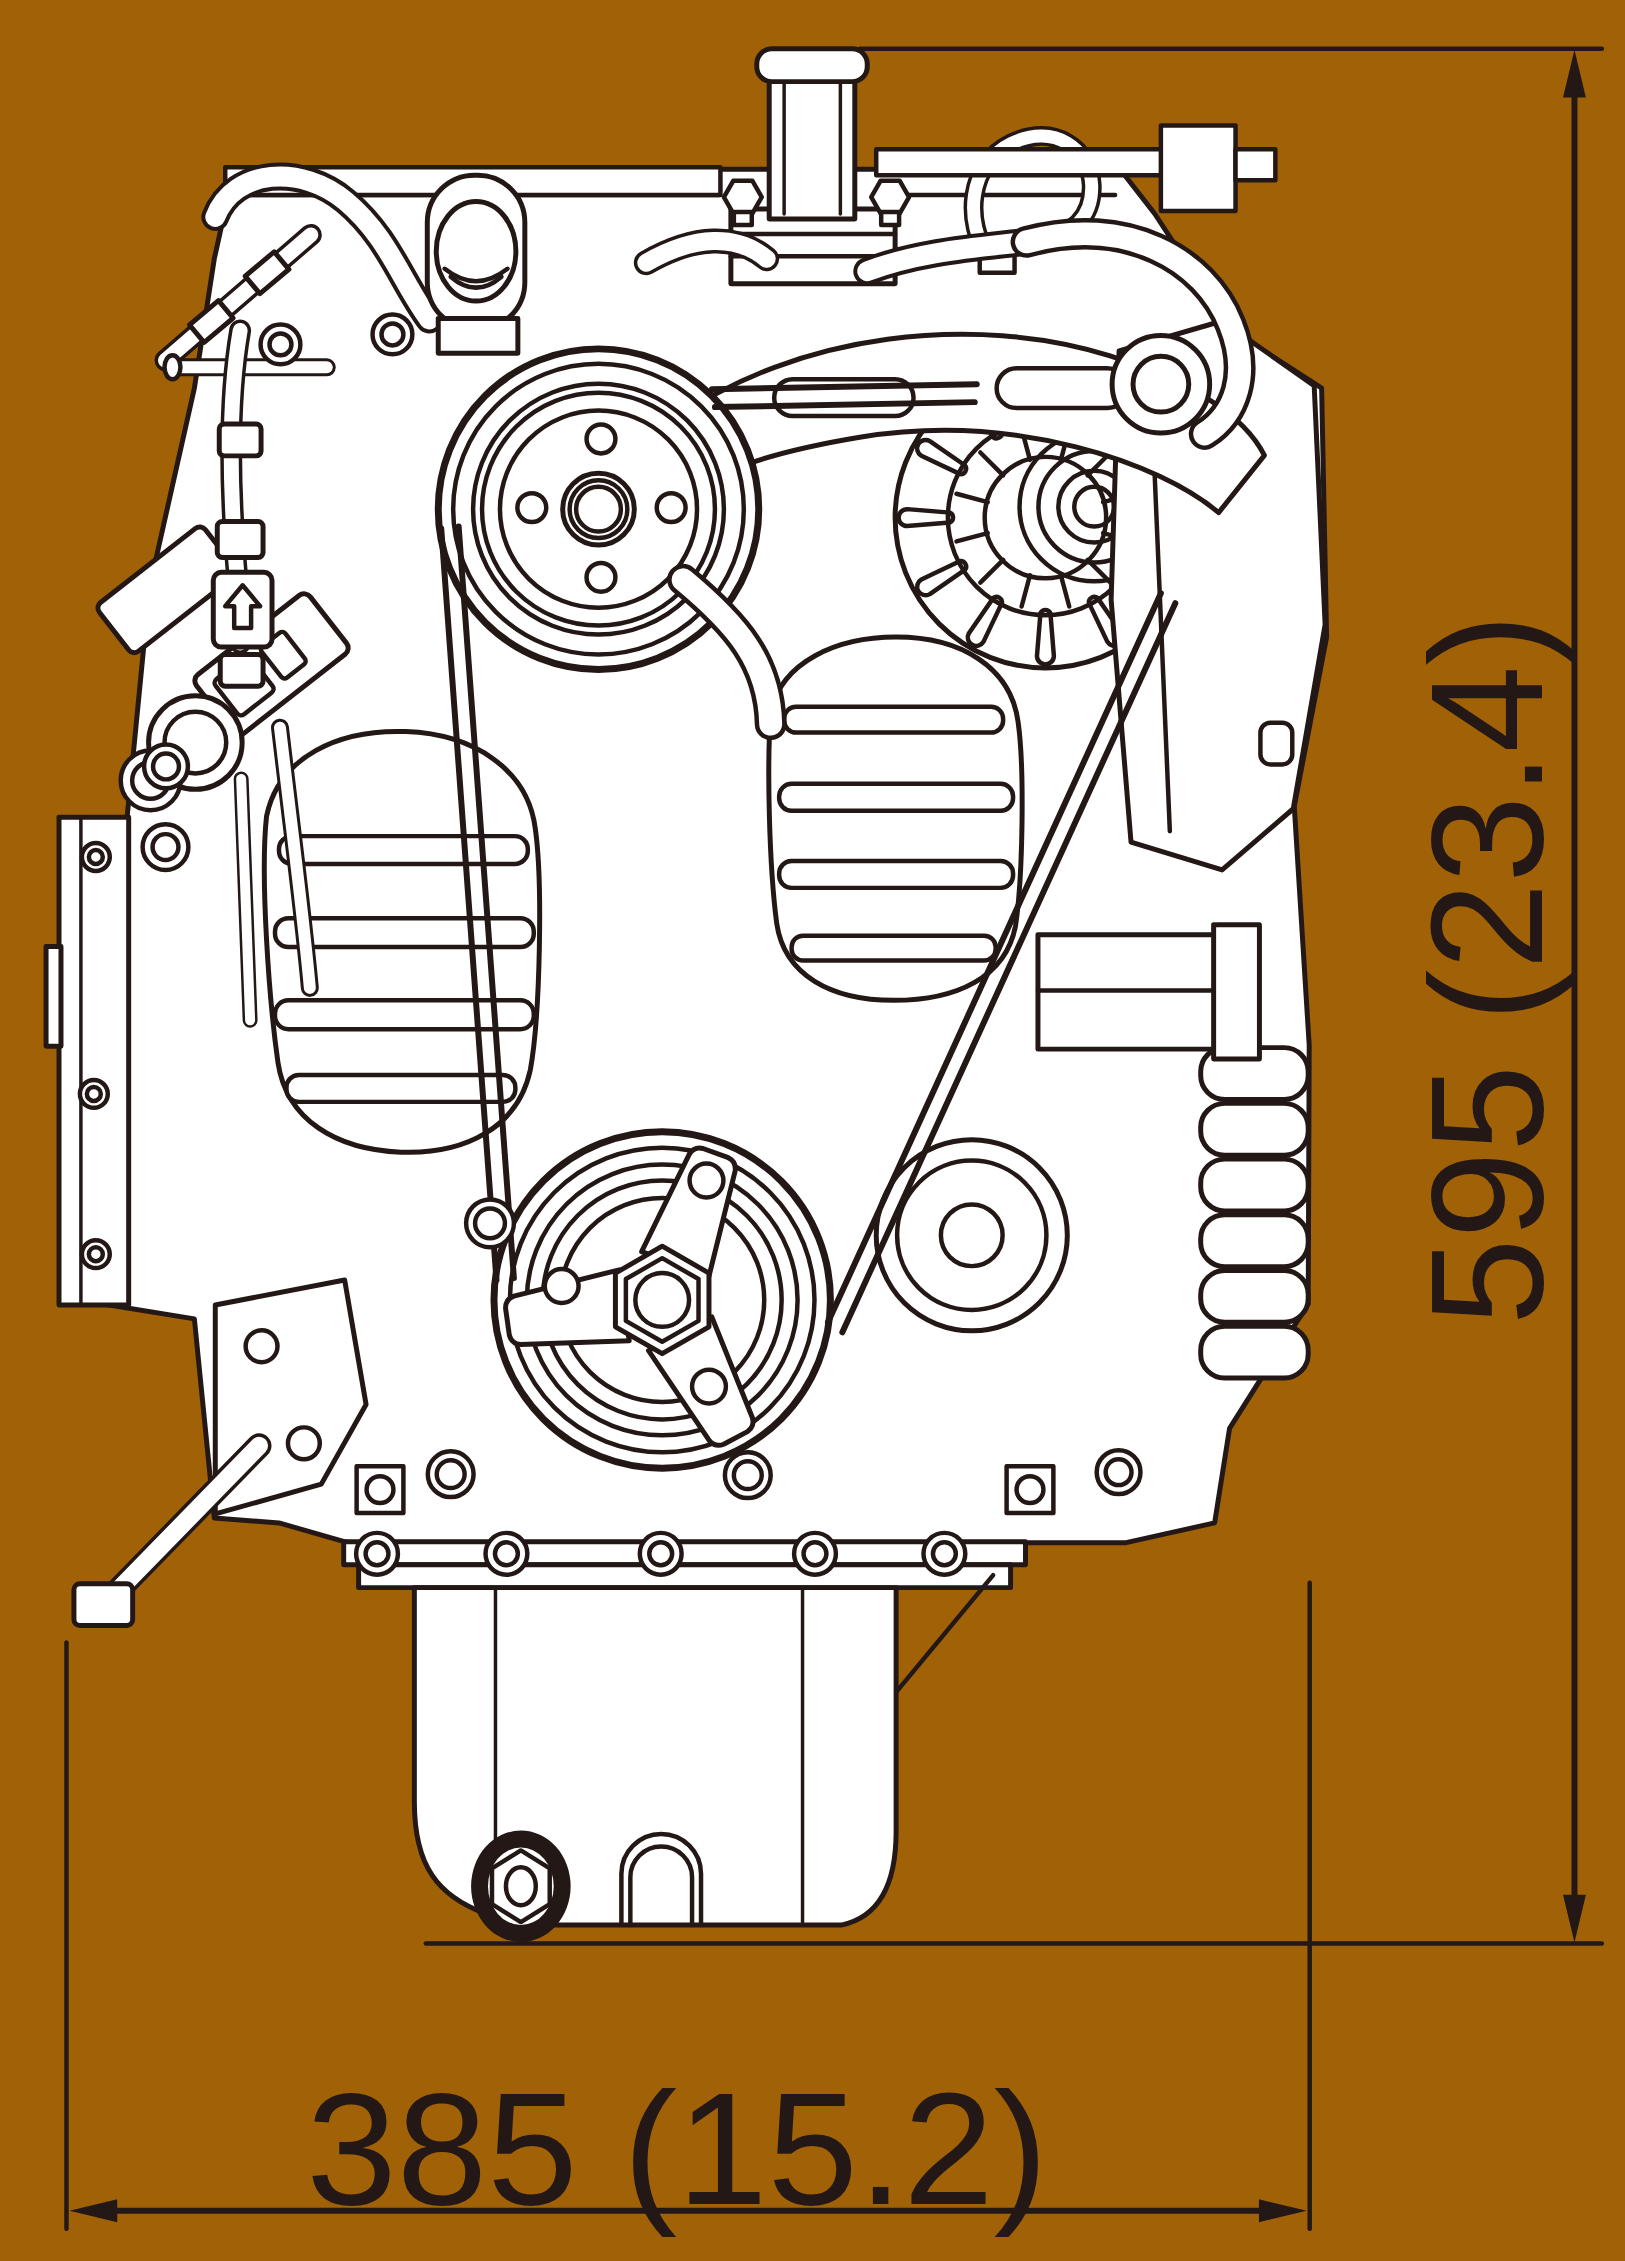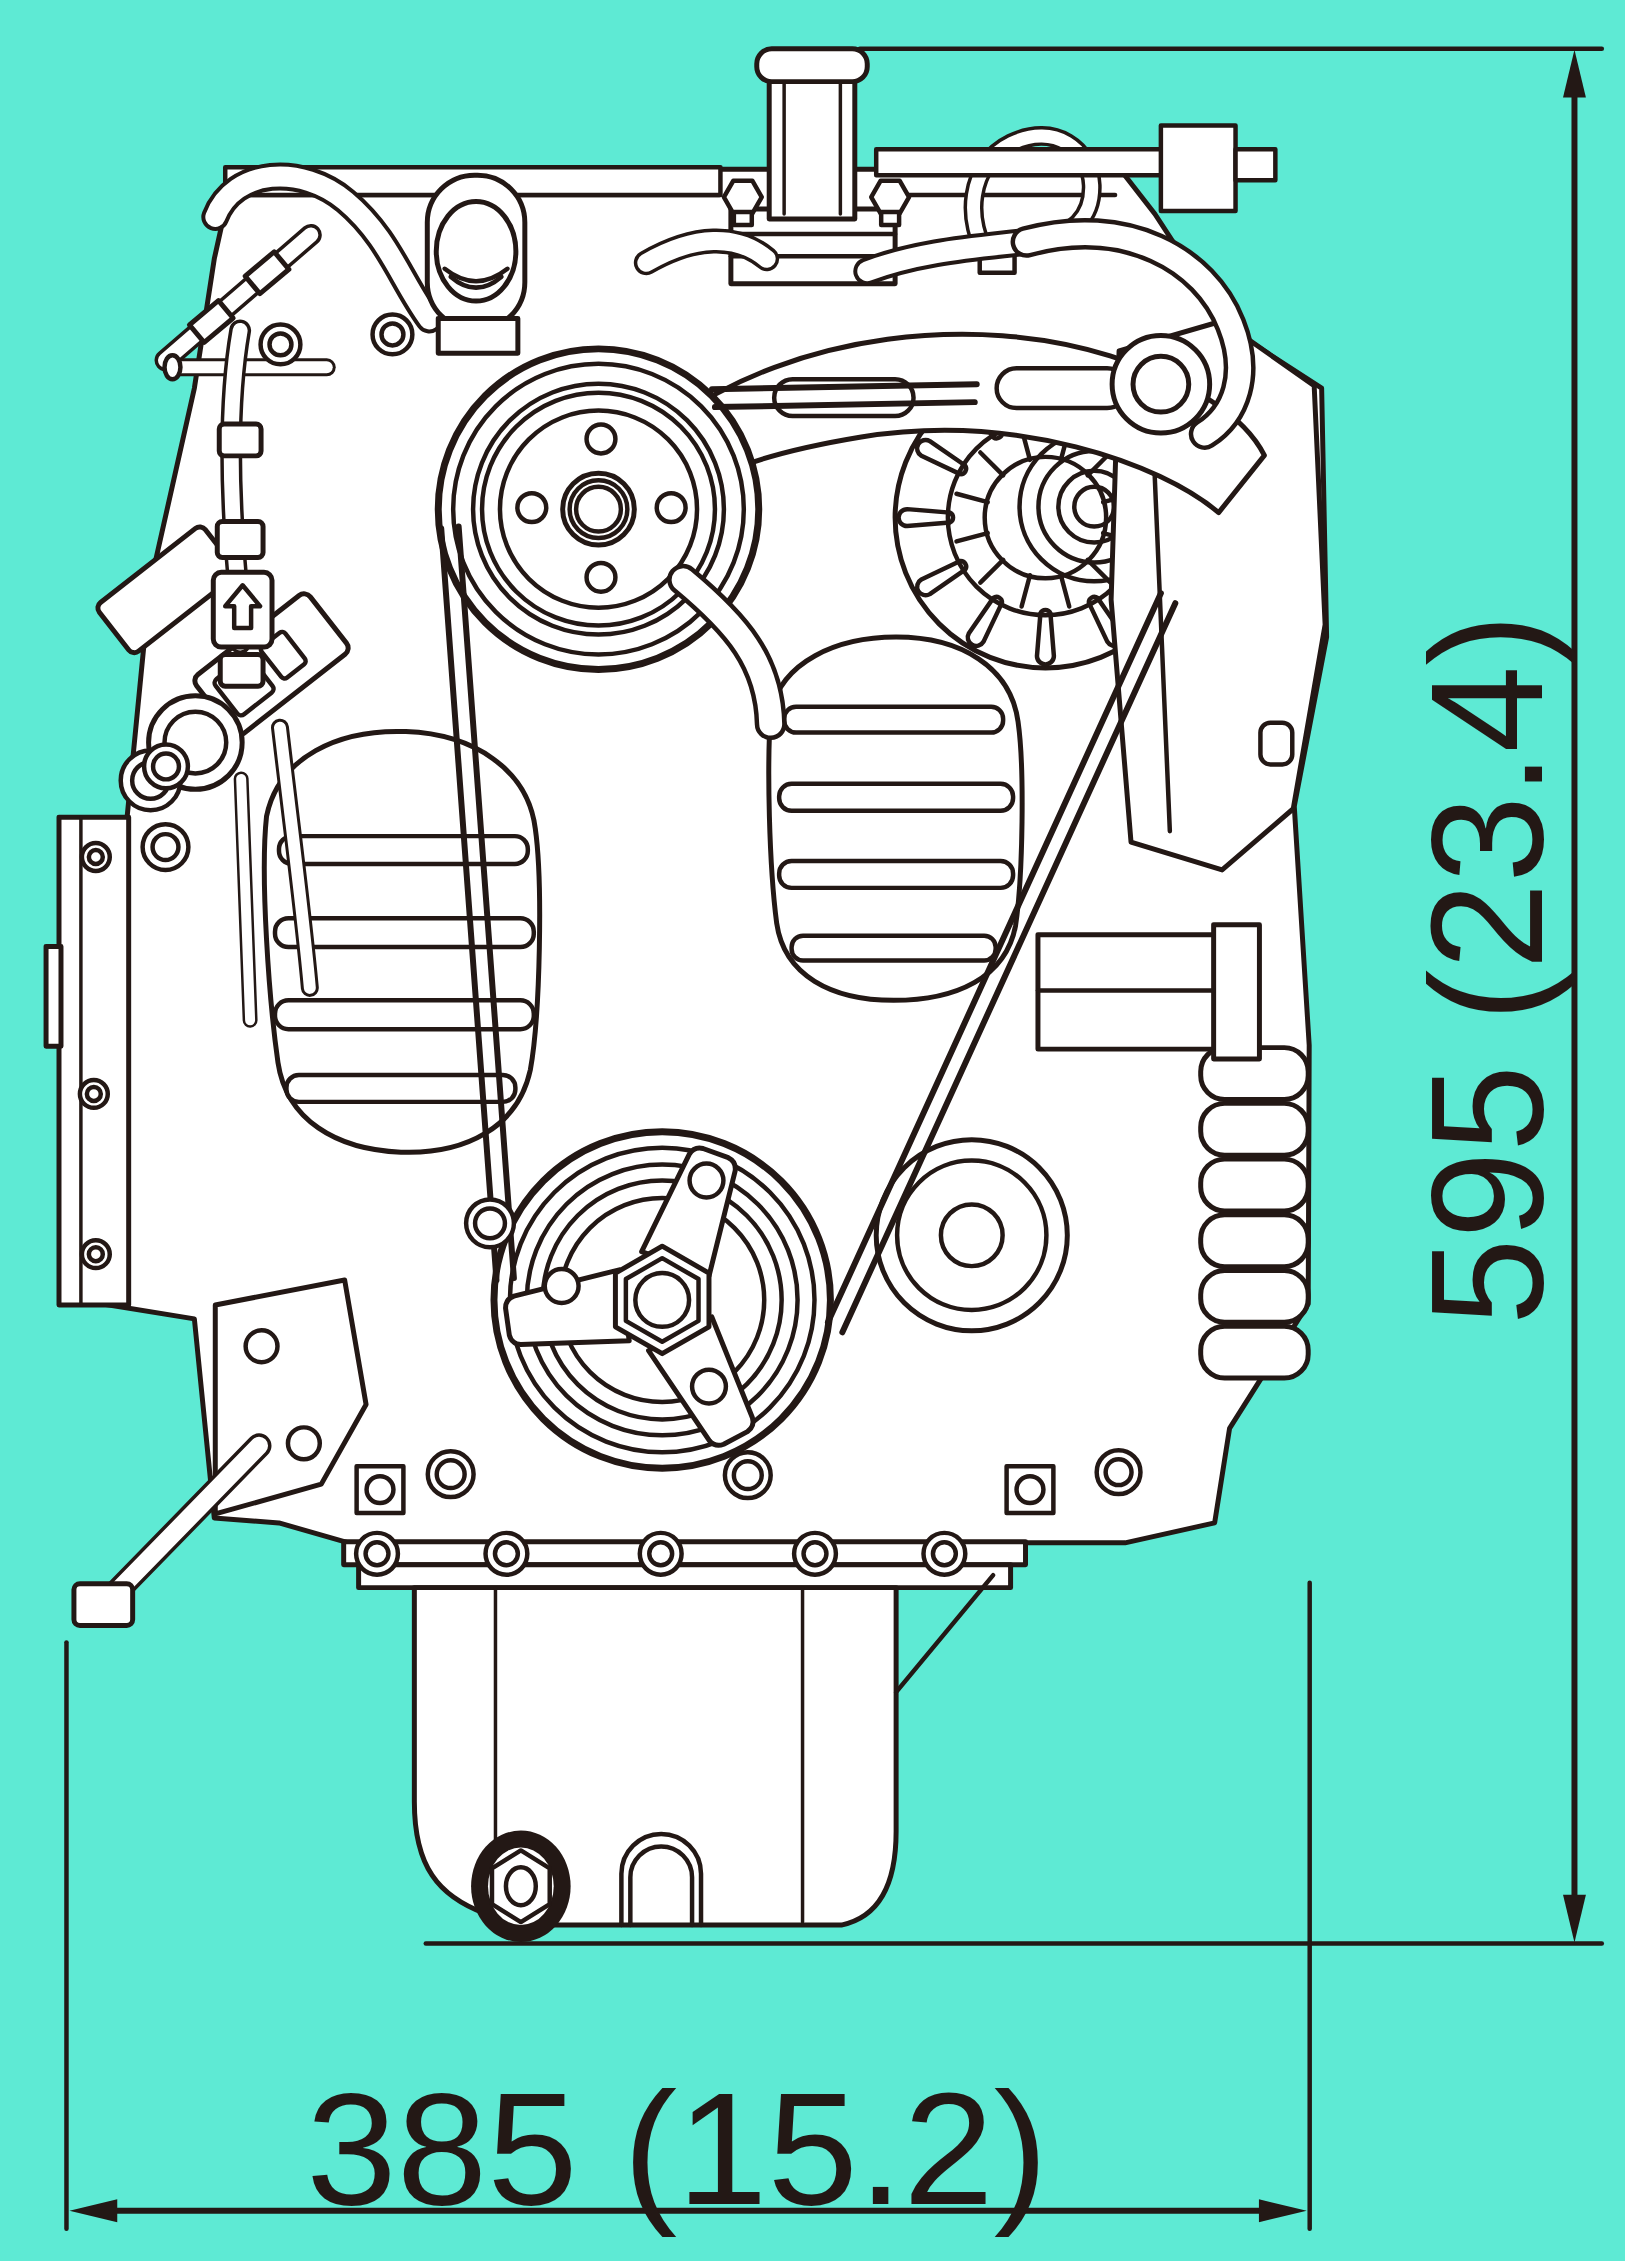--- a/index.html
+++ b/index.html
@@ -1,16 +1,16 @@
 <!DOCTYPE html>
 <html style="font-size:8px"><head>
 <meta charset="utf-8">
 <style>
   html,body{margin:0;padding:0;background:#ffffff;}
-  .canvas{position:relative;width:1626px;height:2261px;background:#5eead4;overflow:hidden;}
+  .canvas{position:relative;width:1626px;height:2261px;background:#a16207;overflow:hidden;}
   svg{display:block;width:100%;height:100%;}
   
   .wf {fill:#ffffff;stroke:#231815;stroke-width:10;stroke-linejoin:round;stroke-linecap:round;}
   .wfb{fill:#ffffff;stroke:#231815;stroke-width:14;stroke-linejoin:round;stroke-linecap:round;}
   .wf9{fill:#ffffff;stroke:#231815;stroke-width:9;stroke-linejoin:round;stroke-linecap:round;}
   .ln {fill:none;stroke:#231815;stroke-width:9;stroke-linejoin:round;stroke-linecap:round;}
   .lnb{fill:none;stroke:#231815;stroke-width:12;stroke-linejoin:round;stroke-linecap:round;}
   .lnt{fill:none;stroke:#231815;stroke-width:7;stroke-linejoin:round;stroke-linecap:round;}
   .dk {fill:#231815;stroke:none;}
   .o64{fill:none;stroke:#231815;stroke-width:64;stroke-linecap:round;}

